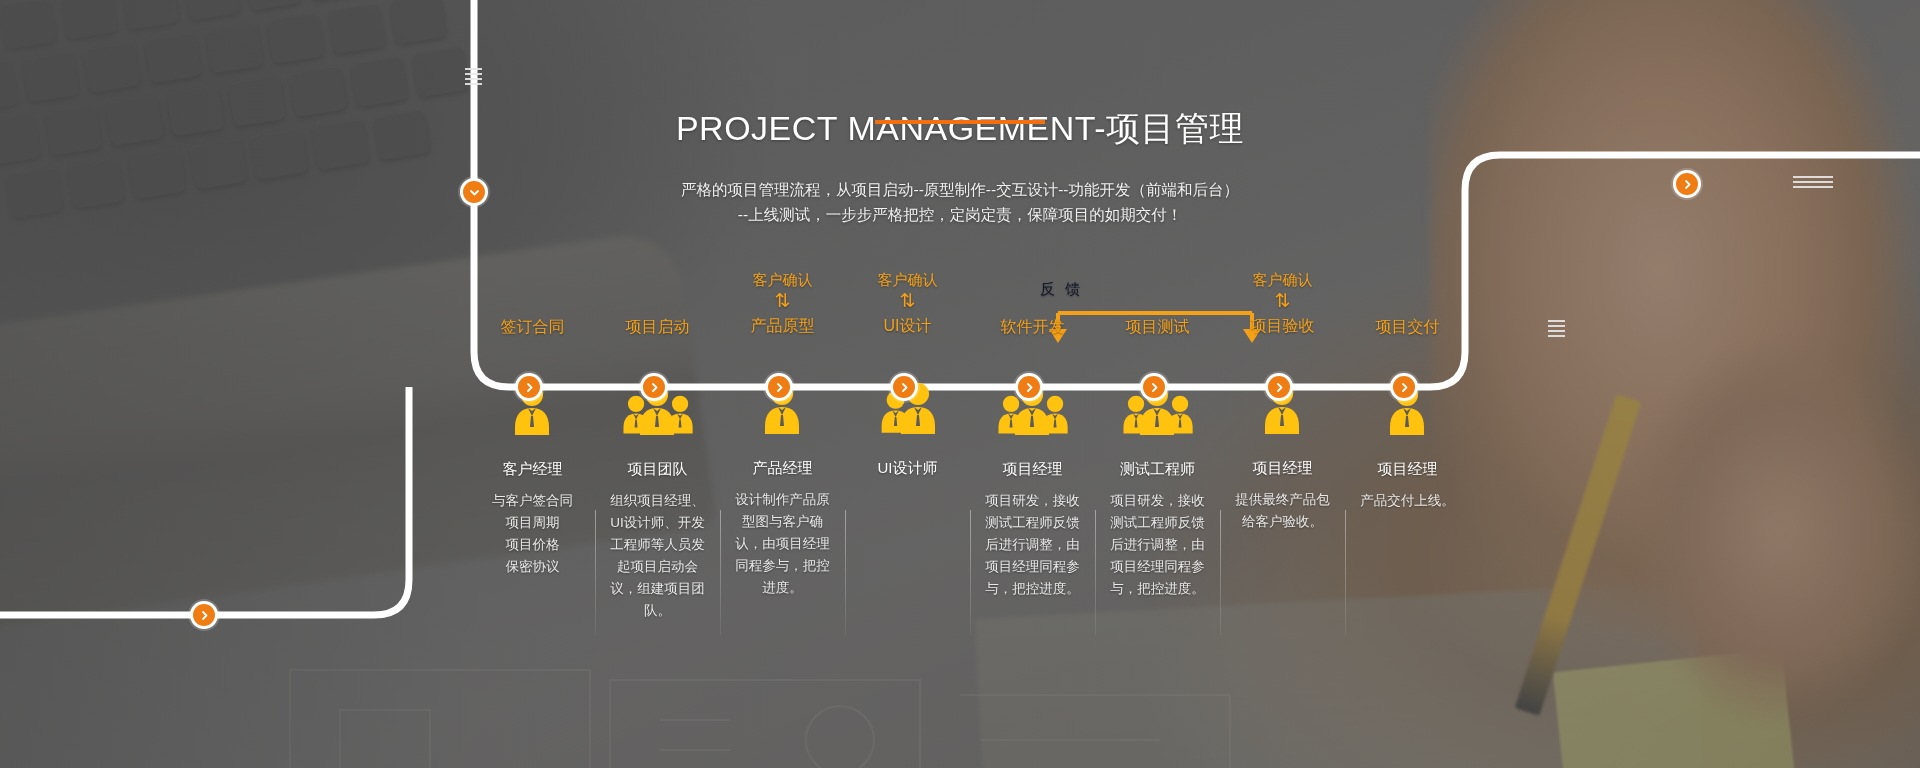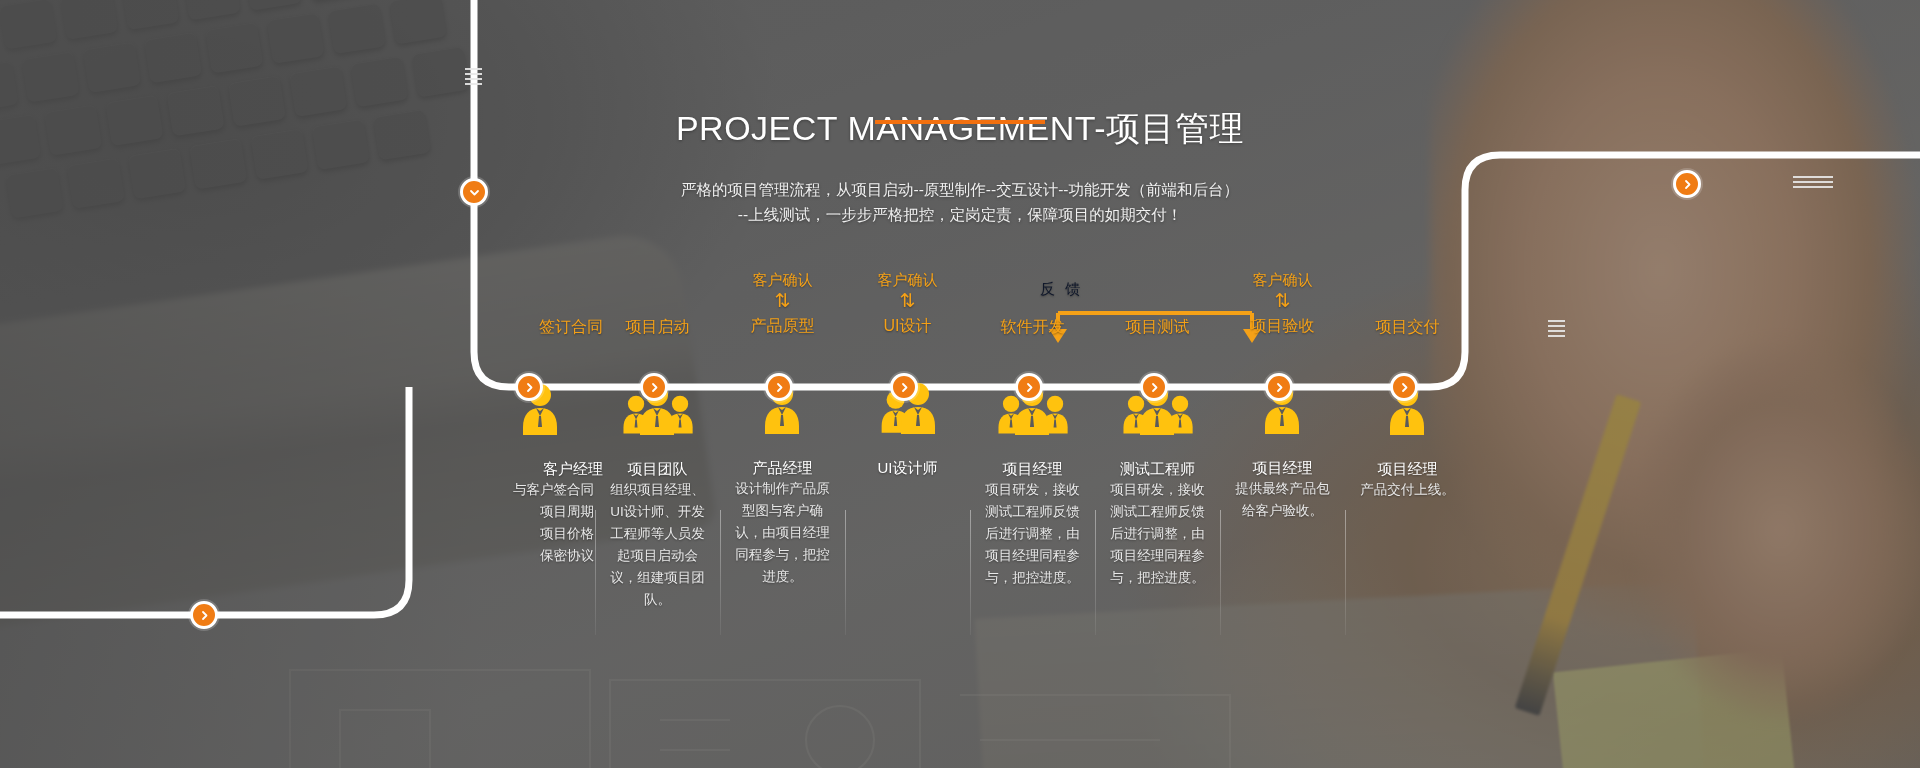--- a/index.html
+++ b/index.html
@@ -93,21 +93,21 @@
     text-shadow:0 1px 2px rgba(0,0,0,.4);
   }
   .dotwrap { height:40px; position:relative; }
   .people { height:62px; display:flex; align-items:flex-end; justify-content:center; }
   .people svg { display:block; }
   .role {
     color:#ffffff; font-size:15px; line-height:20px; margin-top:20px;
     text-shadow:0 1px 2px rgba(0,0,0,.4);
   }
   .desc {
-    color:#e9e9e9; font-size:13.5px; line-height:22px; 
+    color:#e9e9e9; font-size:13.5px; line-height:22px; margin-top:11px;
     padding:0 9px; text-shadow:0 1px 2px rgba(0,0,0,.4);
   }
   .sep { position:absolute; top:240px; width:1px; height:125px;
          background:linear-gradient(180deg, rgba(255,255,255,.42) 0%, rgba(255,255,255,.06) 100%); }
 
   
   #feedback { position:absolute; left:1040px; top:280px; width:230px; }
   #feedback .fb-label { color:#0f172a; font-size:15px;
         letter-spacing:3px; text-shadow:0 1px 2px rgba(0,0,0,.35); }
   #feedback svg { display:block; margin-top:2px; }
@@ -227,21 +227,21 @@
   <div class="fb-label">反 馈</div>
   <svg width="230" height="44" viewBox="0 0 230 44">
     <path d="M18 12 L212 12" stroke="#f5a117" stroke-width="4" fill="none"></path>
     <path d="M18 12 L18 30 M212 12 L212 30" stroke="#f5a117" stroke-width="4" fill="none"></path>
     <path d="M9 28 L18 42 L27 28 Z" fill="#f5a117"></path>
     <path d="M203 28 L212 42 L221 28 Z" fill="#f5a117"></path>
   </svg>
 </div>
 
 <div id="steps">
-    <div class="step" style="left: 8px; text-align: right;">
+    <div class="step" style="left: 0px;">
       <div class="confirm hidden"><span></span><span class="arrows">⇅</span></div>
       <div class="step-label">签订合同</div>
       <div class="dotwrap"></div>
       <div class="people">
         <svg width="50" height="56" viewBox="0 0 40 56">
           <g transform="scale(1)" opacity="1">
             <circle cx="19" cy="12" r="11" fill="#FFC20E"></circle>
             <path d="M19 25 C8 25 2 32 2 44 L2 52 L36 52 L36 44 C36 32 30 25 19 25 Z" fill="#FFC20E"></path>
             <path d="M15 25 L19 33 L23 25 L19 28 Z" fill="#5b5b5b"></path>
             <path d="M18 33 L20 33 L21 44 L17 44 Z" fill="#5b5b5b"></path>

